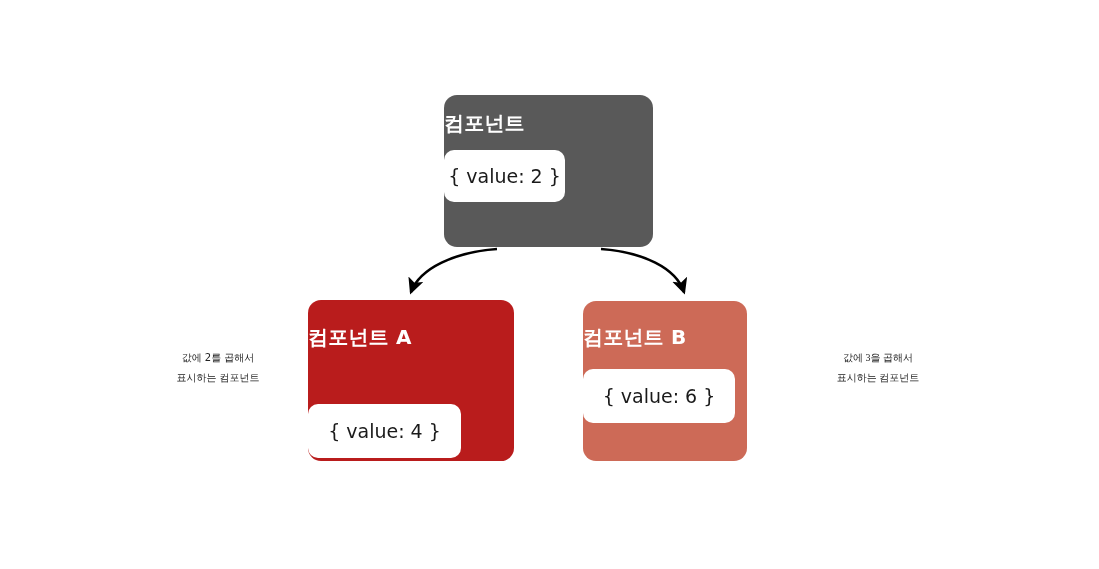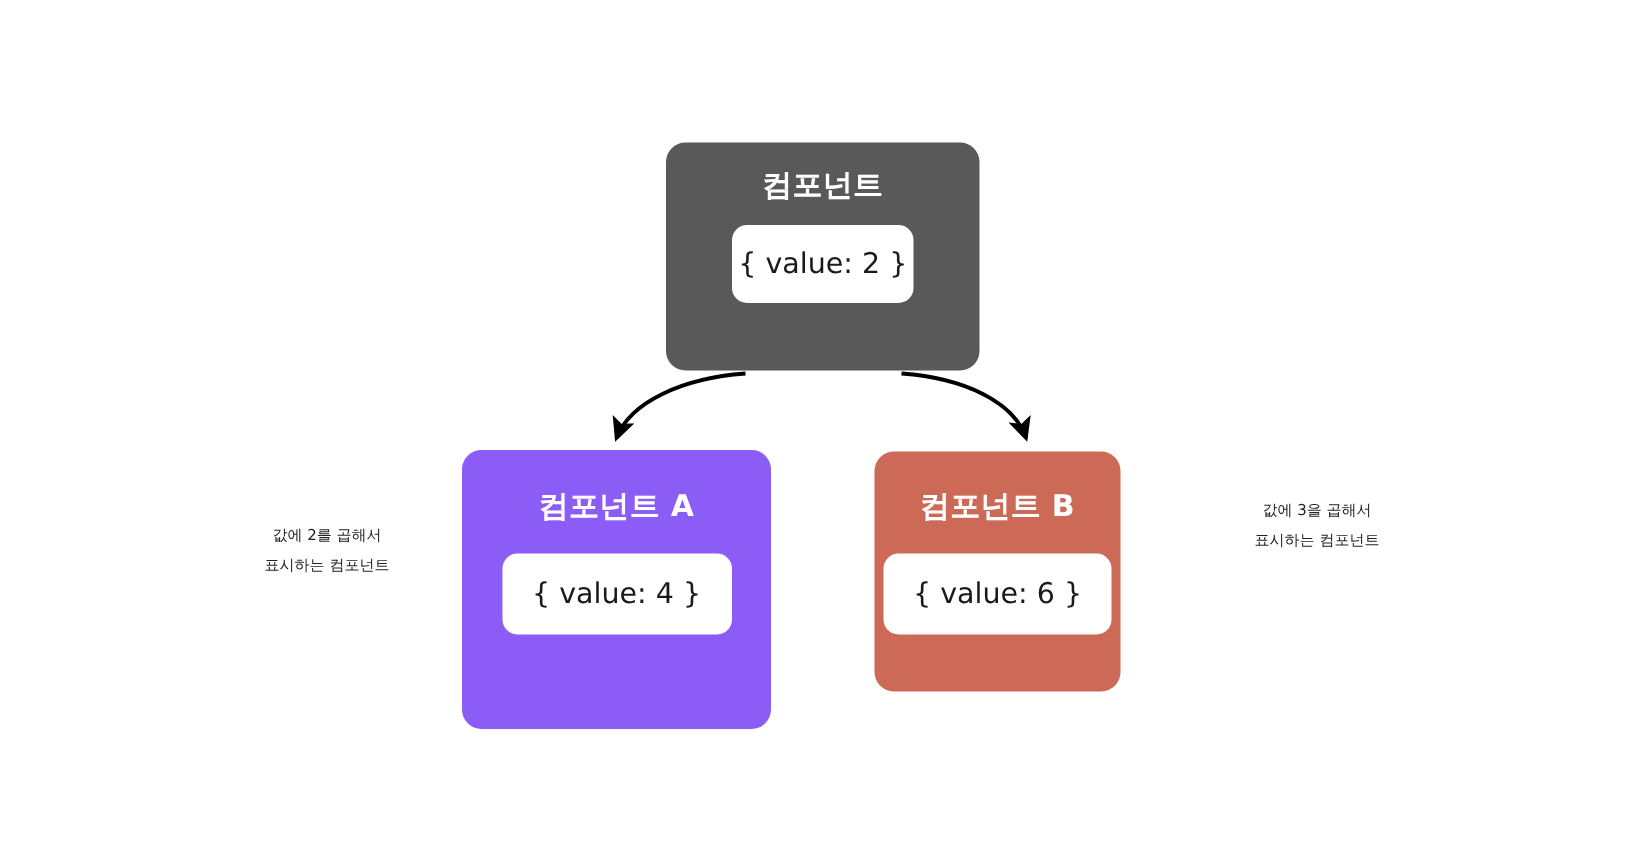--- a/index.html
+++ b/index.html
@@ -16,21 +16,20 @@
     height: 569px;
     background: #ffffff;
     overflow: hidden;
   }
   .node {
     position: absolute;
     box-sizing: border-box;
     border-radius: 13px;
     display: flex;
     flex-direction: column;
-    align-items: center;
   }
   .node-title {
     color: #ffffff;
     font-weight: bold;
     font-size: 20px;
     line-height: 24px;
     letter-spacing: 0.2px;
     white-space: nowrap;
   }
   .value-box {
@@ -61,23 +60,24 @@
     width: 121px;
     height: 52px;
     margin-top: 15px;
   }
 
   
   #node-a {
     left: 308px;
     top: 300px;
     width: 206px;
-    height: 186px;
-    background: #8b5cf6;
+    height: 161px;
+    background: #b91c1c;
     padding-top: 25px;
+    gap: 35px;
   }
   #node-a .value-box {
     width: 153px;
     height: 54px;
     margin-top: 20px;
   }
 
   
   #node-b {
     left: 583px;
@@ -101,22 +101,23 @@
     text-align: center;
     white-space: pre-line;
   }
   #annotation-left {
     left: 132px;
     top: 348px;
     width: 172px;
   }
   #annotation-right {
     left: 792px;
-    top: 331px;
+    top: 348px;
     width: 172px;
+    font-family: Liberation Serif, serif;
   }
 
   #arrows {
     position: absolute;
     left: 0;
     top: 0;
     width: 1099px;
     height: 569px;
     pointer-events: none;
   }

